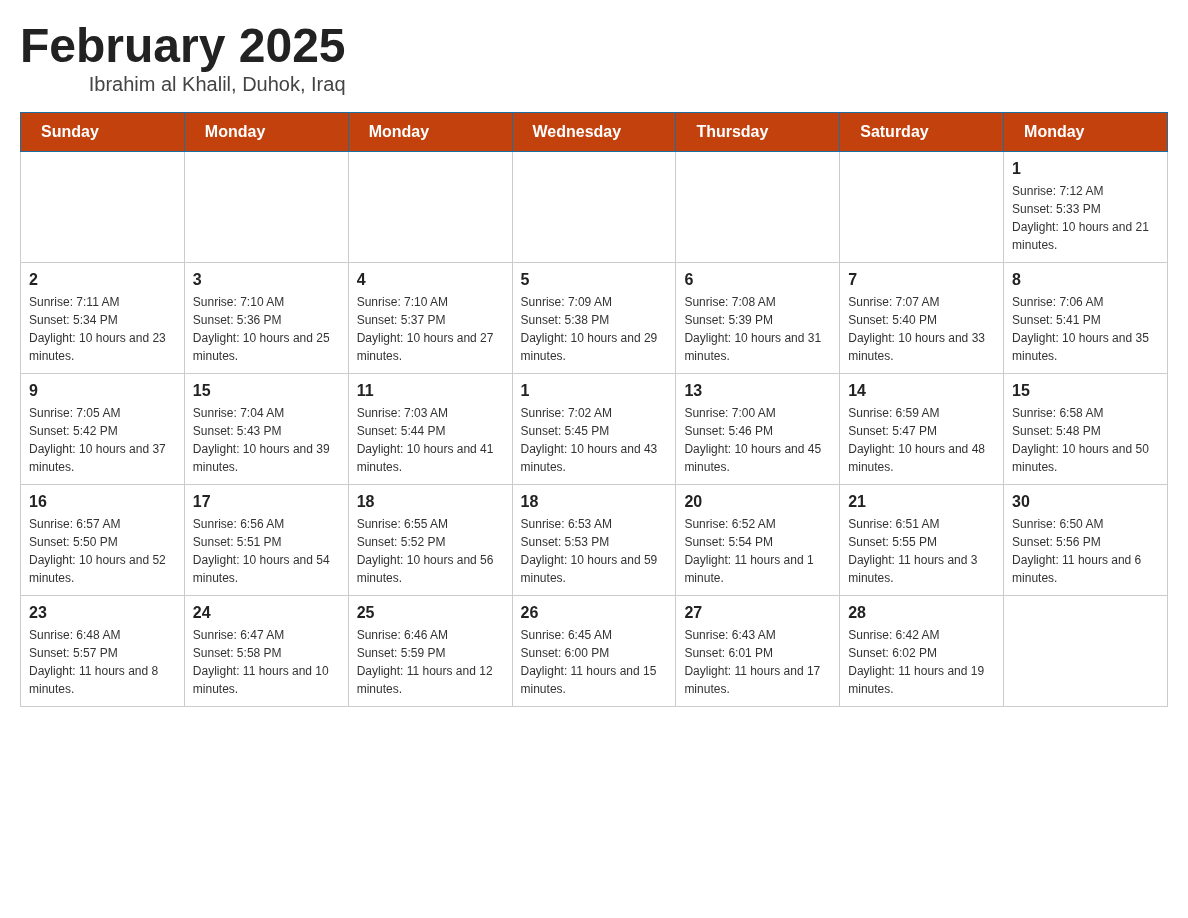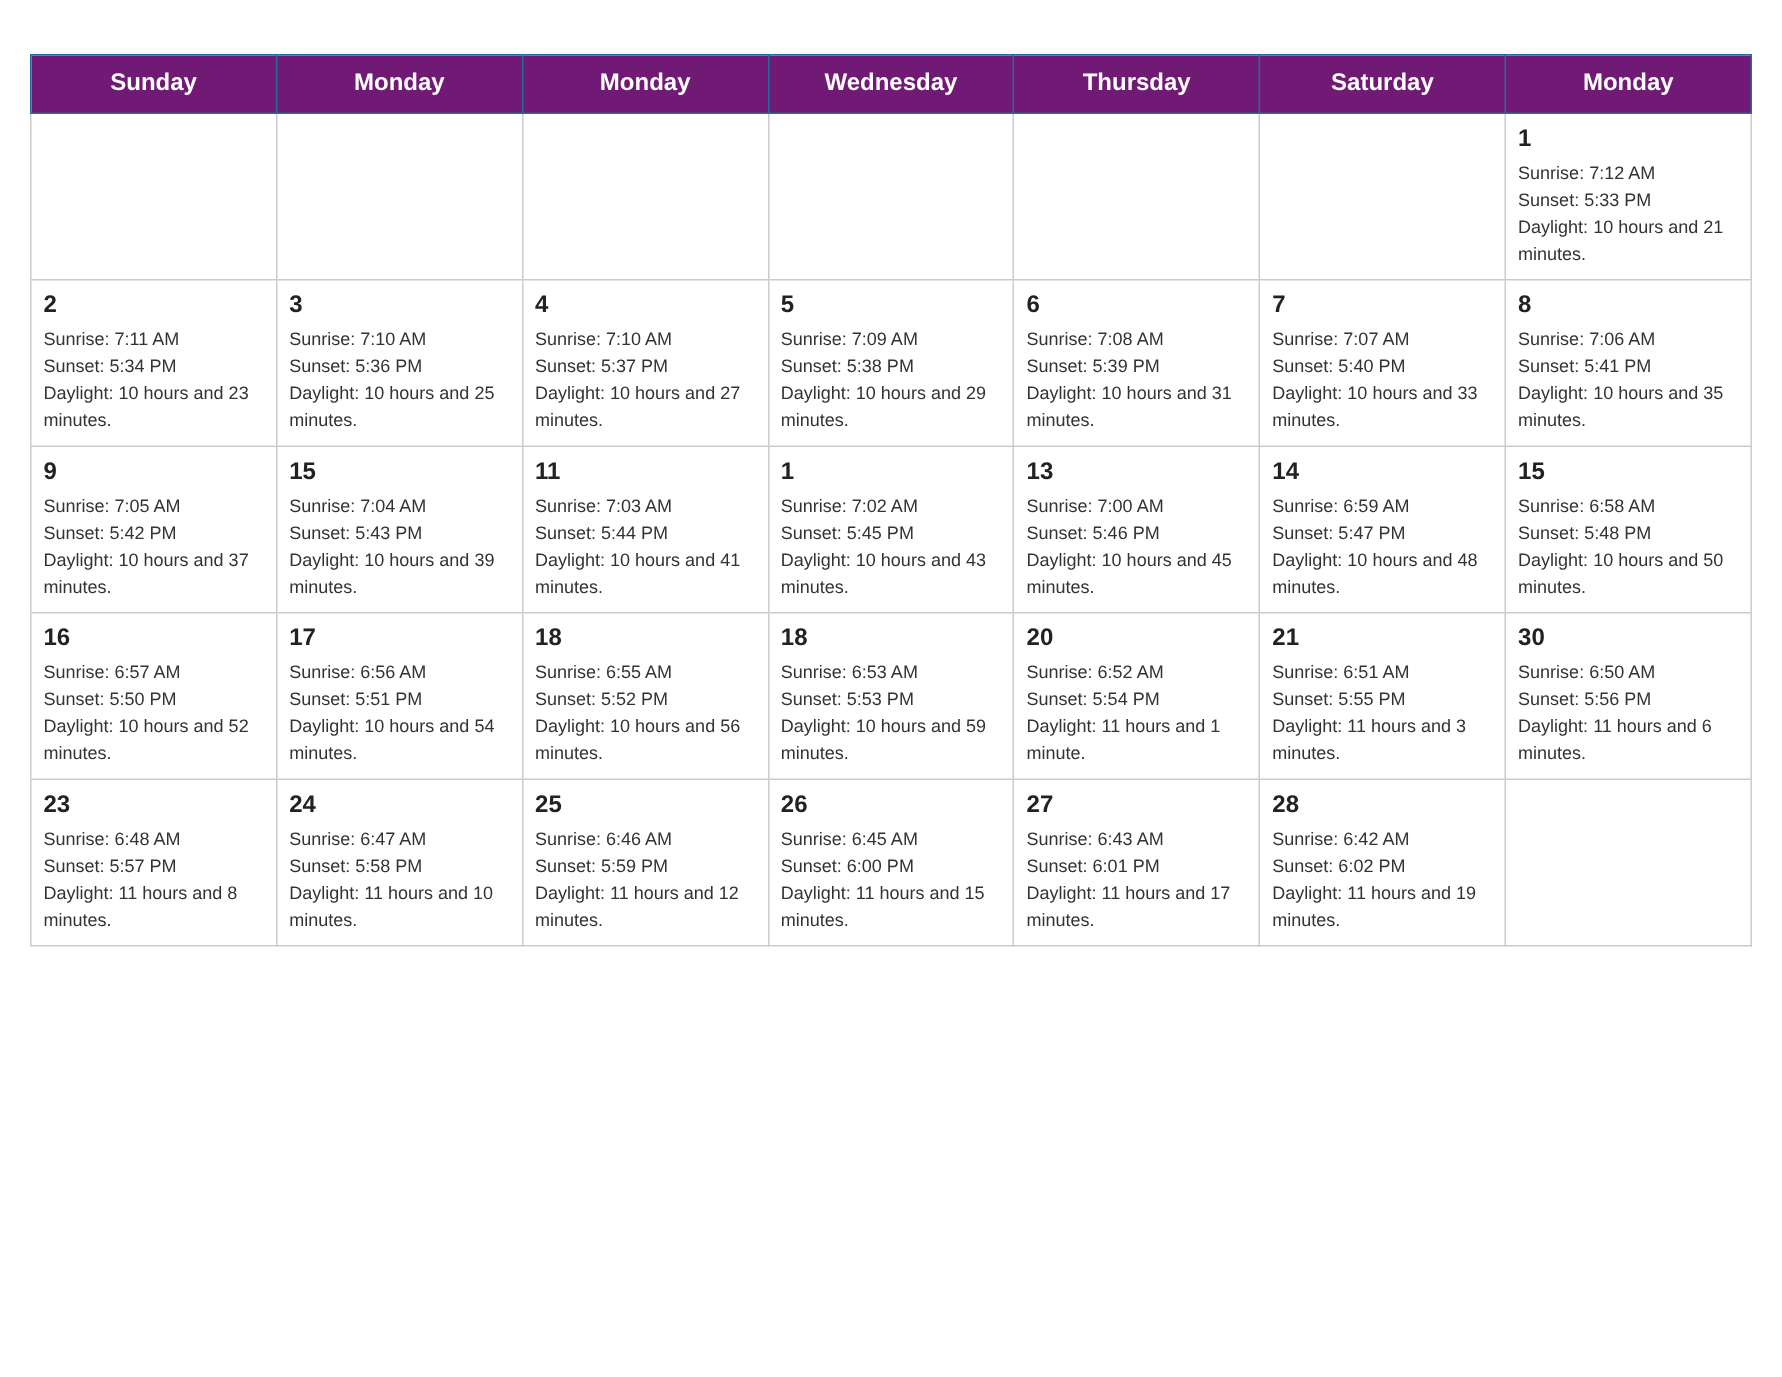--- a/index.html
+++ b/index.html
@@ -46,26 +46,26 @@
       font-size: 20px;
       font-weight: normal;
       color: #444;
     }
     .calendar {
       width: 100%;
       border-collapse: collapse;
       border: 1px solid #aaa;
     }
     .calendar thead tr th {
-      background-color: #701a75;
+      background-color: #c2410c;
       color: #fff;
       font-size: 16px;
       font-weight: bold;
-      padding: 10px 8px;
-      text-align: center;
+      padding: 10px 20px;
+      text-align: left;
       border: 1px solid #1a6fa0;
     }
     .calendar tbody tr td {
       vertical-align: top;
       padding: 8px;
       border: 1px solid #ccc;
       width: 14.28%;
       min-height: 110px;
       font-size: 13px;
       color: #333;
@@ -86,20 +86,24 @@
     }
     .logo-row {
       display: flex;
       align-items: center;
     }
   </style>
 </head>
 <body>
 
 <div class="header">
+  <div class="title-section">
+    <h1>February 2025</h1>
+    <h2>Ibrahim al Khalil, Duhok, Iraq</h2>
+  </div>
 </div>
 
 <table class="calendar">
   <thead>
     <tr>
     <th>Sunday</th>
         <th>Monday</th>
         <th>Monday</th>
         <th>Wednesday</th>
         <th>Thursday</th>

